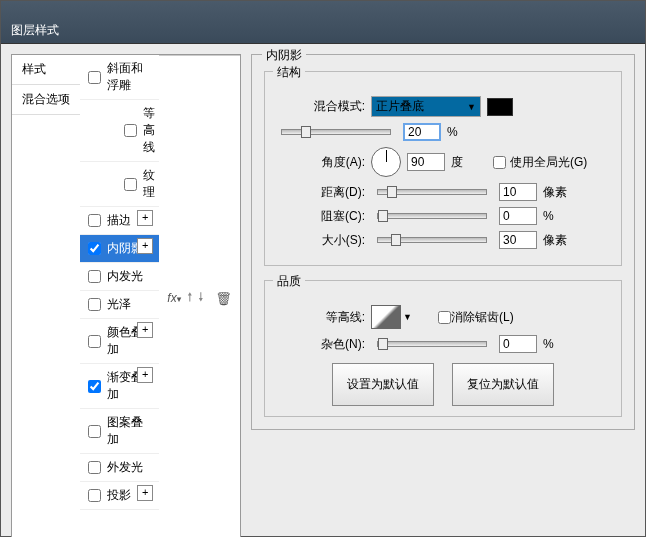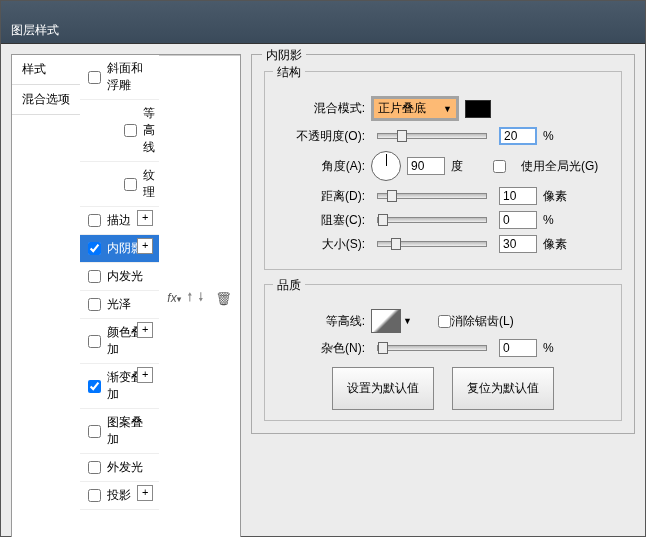--- a/index.html
+++ b/index.html
@@ -20,21 +20,21 @@
 .left-footer .spacer { flex: 1; }
 .arrow { cursor: pointer; font-size: 12px; color: #888; }
 .trash { cursor: pointer; font-size: 13px; }
 .right-panel { flex: 1; display: flex; flex-direction: column; gap: 8px; }
 .group { border: 1px solid #aaa; padding: 10px 12px 12px; position: relative; background: #ececec; }
 .group-title { position: absolute; top: -8px; left: 10px; background: #ececec; padding: 0 4px; }
 .subgroup { border: 1px solid #bbb; padding: 18px 10px 10px; position: relative; margin-top: 6px; }
 .sub-title { position: absolute; top: -8px; left: 8px; background: #ececec; padding: 0 4px; }
 .row { display: flex; align-items: center; margin: 6px 0; gap: 6px; }
 .row-label { width: 90px; text-align: right; }
-.select { background: #fdba74; border: 3px solid #a3a3a3; padding: 1px 4px; width: 88px; display: flex; justify-content: space-between; align-items: center; cursor: pointer; }
+.select { background: #0369a1; border: 1px solid #a3a3a3; padding: 1px 4px; width: 110px; display: flex; justify-content: space-between; align-items: center; cursor: pointer; }
 .color-swatch { width: 26px; height: 18px; background: #000; border: 1px solid #333; cursor: pointer; }
 .slider { flex: 1; height: 6px; background: linear-gradient(#bbb,#eee); border: 1px solid #888; position: relative; margin: 0 6px; max-width: 110px; }
 .slider .thumb { position: absolute; top: -4px; width: 10px; height: 12px; background: #eee; border: 1px solid #666; }
 .num-input { width: 38px; border: 2px solid #6aa5e8; background: #fff; text-align: left; padding: 0 3px; height: 18px; }
 .num-plain { width: 38px; border: 1px solid #888; background: #fff; text-align: left; padding: 0 3px; height: 18px; }
 .unit { width: 30px; }
 .angle-dial { width: 30px; height: 30px; border: 1px solid #666; border-radius: 50%; background: #fff; position: relative; }
 .angle-dial .hand { position: absolute; left: 50%; top: 50%; width: 1px; height: 12px; background: #000; transform-origin: top; transform: rotate(0deg); }
 .contour { width: 30px; height: 24px; border: 1px solid #666; background: linear-gradient(135deg,#fff 45%,#666 55%); cursor: pointer; display: inline-block; position: relative; }
 .contour .dd { position: absolute; right: -12px; top: 6px; font-size: 9px; }
@@ -129,36 +129,35 @@
           <div class="row">
             <span class="row-label">混合模式:</span>
             <div class="select">
               <span>正片叠底</span>
               <span style="font-size:9px">▼</span>
             </div>
             <div class="color-swatch"></div>
           </div>
 
           <div class="row">
-            <span class="row-label">不透明度(O):</span>
             <div class="slider">
                 <div class="thumb" style="left:18%"></div>
               </div>
             <input class="num-input" value="20" style="">
             <span class="unit">%</span>
           </div>
 
           <div class="row">
             <span class="row-label">角度(A):</span>
             <div class="angle-dial">
                 <div class="hand" style="transform:translateY(-12px)"></div>
               </div>
             <input class="num-plain" value="90" style="">
             <span class="unit">度</span>
-            <label style="display:flex;align-items:center;gap:15px;margin-left:6px">
+            <label style="display:flex;align-items:center;gap:4px;margin-left:6px">
               <input type="checkbox" style="">
               <span>使用全局光(G)</span>
             </label>
           </div>
 
           <div class="row">
             <span class="row-label">距离(D):</span>
             <div class="slider">
                 <div class="thumb" style="left:8%"></div>
               </div>

